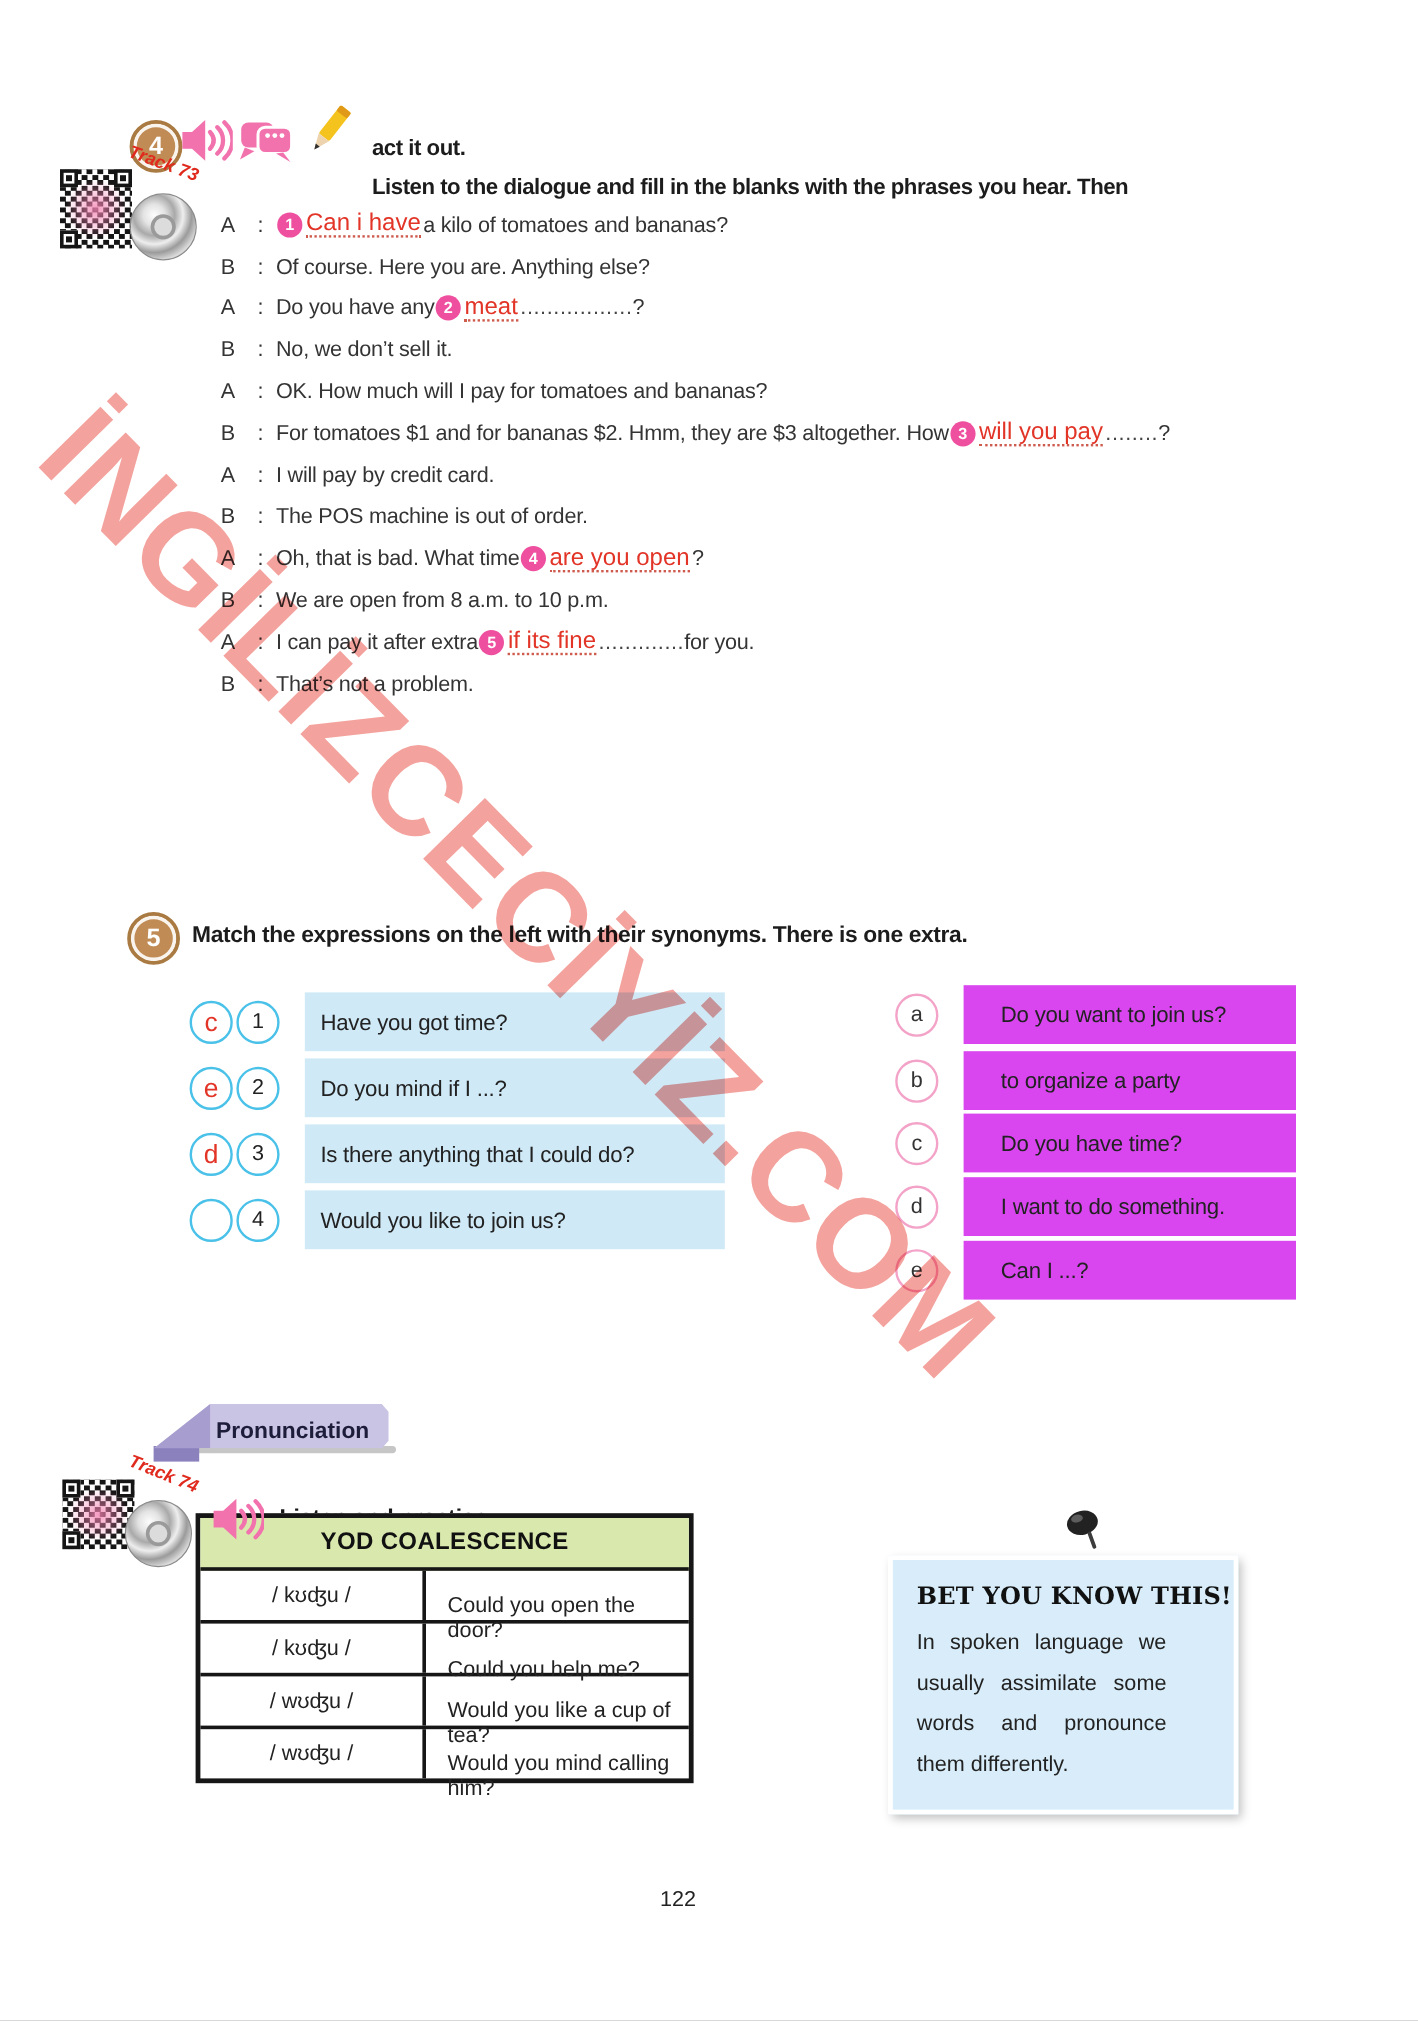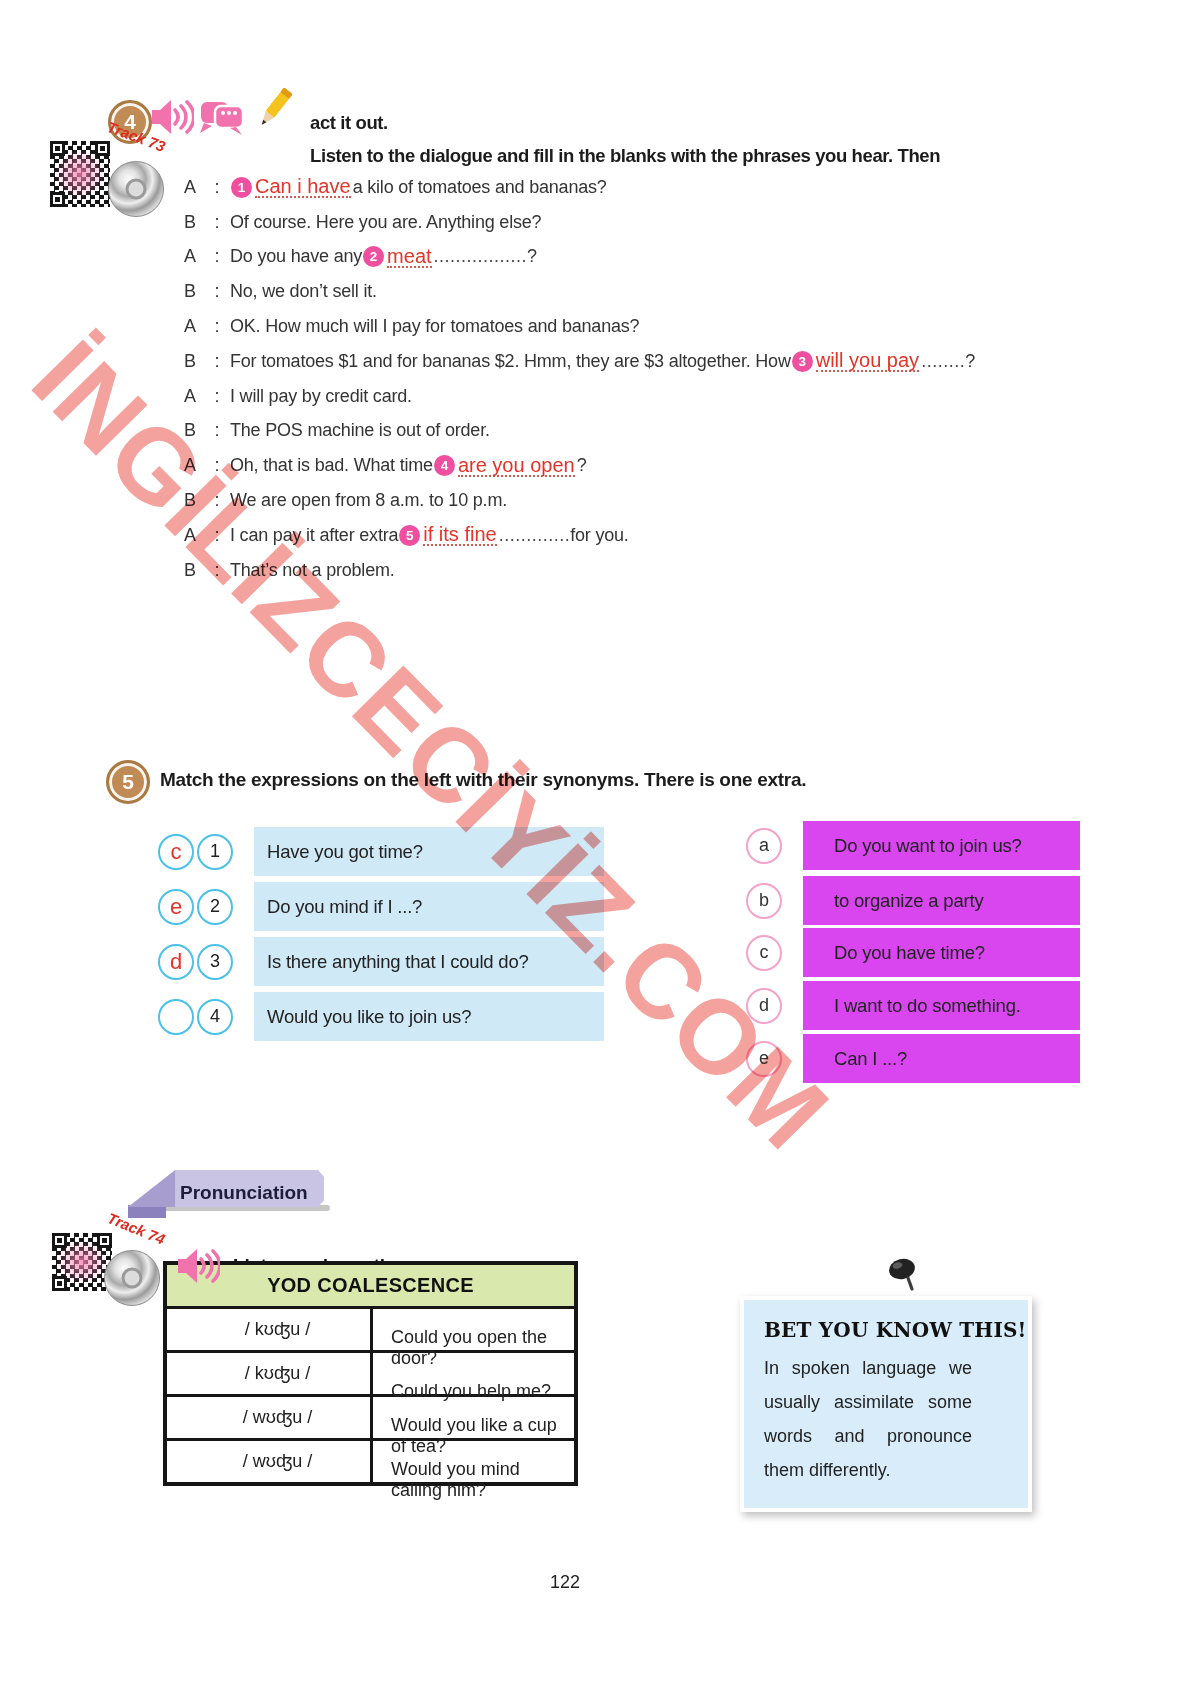--- a/index.html
+++ b/index.html
@@ -88,21 +88,21 @@
     border-radius:3px;z-index:2;}
   .tab-foot{position:absolute;left:128px;top:1205px;width:38px;height:13px;background:#8b82bd;z-index:2;}
   .instr-pron{position:absolute;left:233px;top:1255px;font-weight:bold;font-size:19px;
     color:#161616;z-index:2;}
 
   .ptable{position:absolute;left:163px;top:1261px;width:415px;border:4px solid #161616;
     background:#fff;z-index:2;box-sizing:border-box;}
   .pt-head{height:41px;background:#d9e9ad;border-bottom:3px solid #161616;display:flex;
     align-items:center;justify-content:center;font-weight:bold;font-size:20px;
     letter-spacing:.3px;color:#111;}
-  .pt-row{display:flex;height:41px;border-bottom:3px solid #161616;padding-left:18px;}
+  .pt-row{display:flex;height:41px;border-bottom:3px solid #161616;}
   .pt-row:last-child{border-bottom:none;}
   .pt-c1{width:188px;border-right:3px solid #161616;display:flex;align-items:center;
     justify-content:center;font-size:18px;color:#222;box-sizing:border-box;}
   .pt-c2{flex:1;display:flex;align-items:center;padding-left:18px;font-size:18px;color:#222;margin-top:36px;}
 
   
   .note{position:absolute;left:740px;top:1296px;width:292px;height:216px;background:#d8edf9;
     border:4px solid #fff;box-shadow:3px 4px 8px rgba(0,0,0,.25);z-index:2;box-sizing:border-box;}
   .pin{position:absolute;left:884px;top:1256px;z-index:5;}
   .note-title{margin:18px 0 0 20px;font-family:"DejaVu Serif",serif;font-weight:bold;

